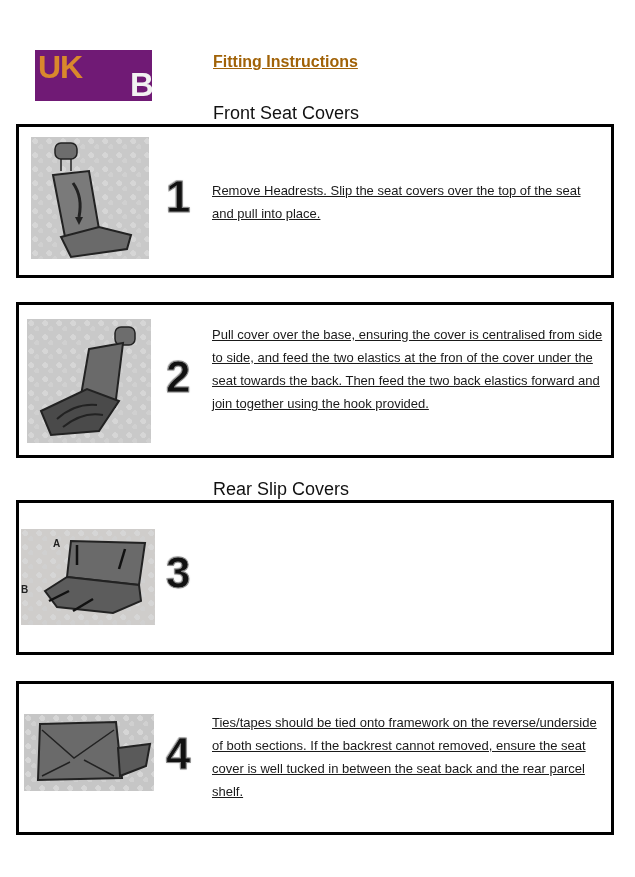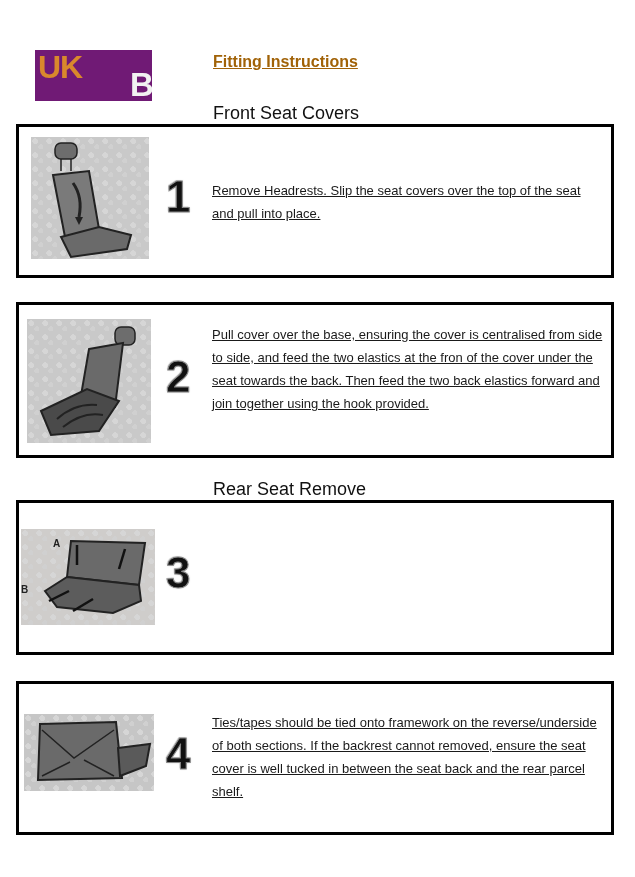--- a/index.html
+++ b/index.html
@@ -83,21 +83,21 @@
       <path d="M62 30 L96 24 L88 88 L52 88 Z" fill="#6a6a6a" stroke="#222" stroke-width="2"></path>
       <path d="M14 92 L60 70 L92 82 L72 112 L24 116 Z" fill="#4a4a4a" stroke="#222" stroke-width="2"></path>
       <path d="M30 100 Q48 84 70 86" fill="none" stroke="#222" stroke-width="2"></path>
       <path d="M36 108 Q56 92 76 96" fill="none" stroke="#222" stroke-width="2"></path>
     </svg>
   </div>
   <div class="step-num" style="left:147px; top:48px;">2</div>
   <div class="step-text" style="top:18px; width:400px;">Pull cover over the base, ensuring the cover is centralised from side to side, and feed the two elastics at the fron of the cover under the seat towards the back. Then feed the two back elastics forward and join together using the hook provided.</div>
 </div>
 
-<div class="section-heading" style="top:479px;">Rear Seat Remove</div>
+<div class="section-heading" style="top:479px;">Rear Slip Covers</div>
 
 <div class="step-box" style="top:500px; height:155px;">
   <div class="step-img" style="left:2px; top:26px; width:134px; height:96px; background-color:#cfcdcb;">
     <svg width="134" height="96" viewBox="0 0 134 96">
       <text x="32" y="18" font-size="10" font-weight="bold" fill="#222" font-family="Liberation Sans, sans-serif">A</text>
       <text x="0" y="64" font-size="10" font-weight="bold" fill="#222" font-family="Liberation Sans, sans-serif">B</text>
       <path d="M50 12 L124 14 L118 56 L46 48 Z" fill="#6a6a6a" stroke="#222" stroke-width="2"></path>
       <path d="M24 62 L46 48 L118 56 L120 72 L92 84 L36 78 Z" fill="#5c5c5c" stroke="#222" stroke-width="2"></path>
       <line x1="56" y1="16" x2="56" y2="36" stroke="#111" stroke-width="2.5"></line>
       <line x1="104" y1="20" x2="98" y2="40" stroke="#111" stroke-width="2.5"></line>

